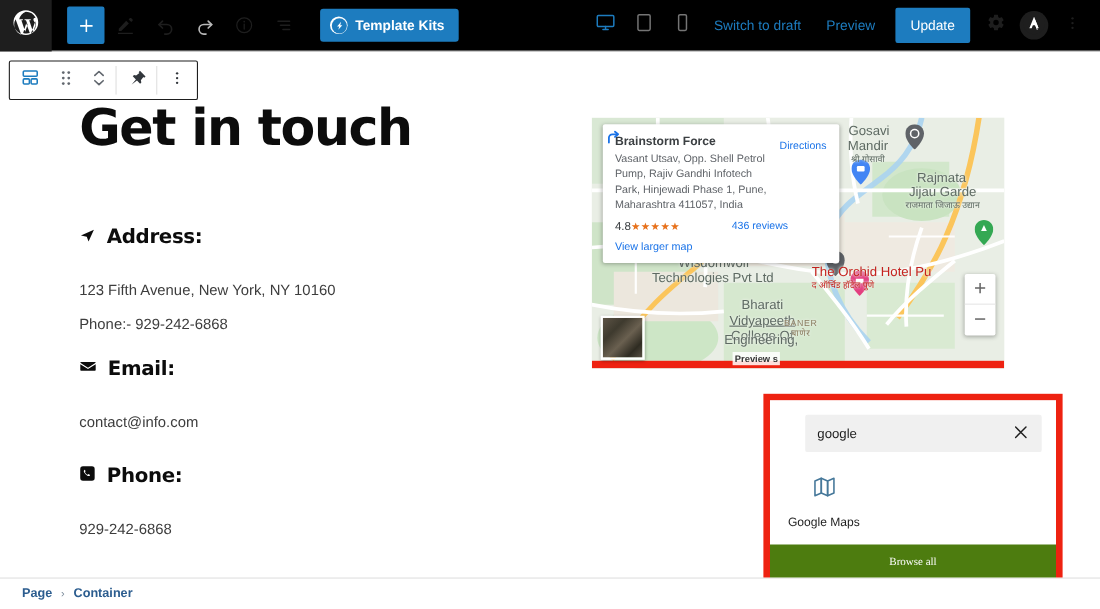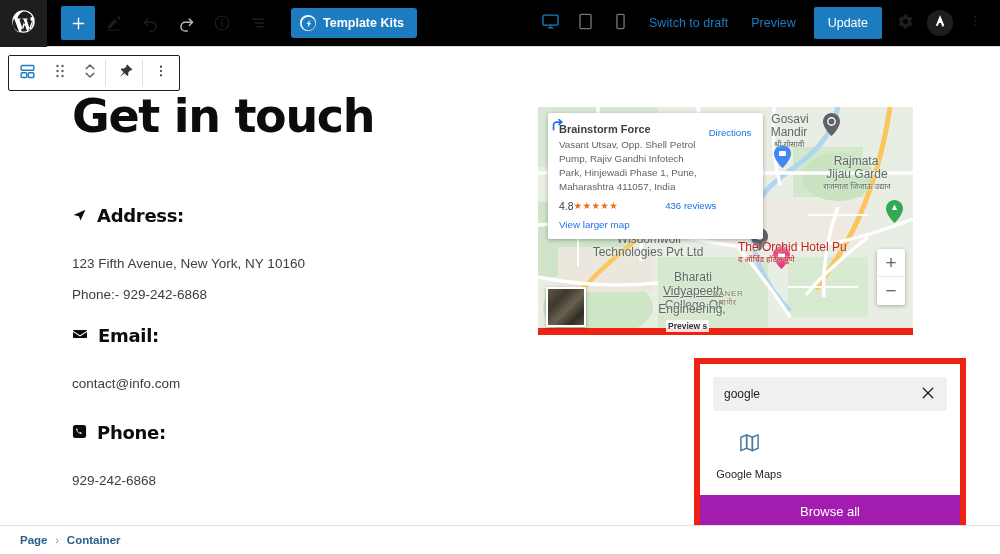--- a/index.html
+++ b/index.html
@@ -160,39 +160,39 @@
   .ic-stars { color: #e7711b; font-size: 9.5px; letter-spacing: 0.4px; }
   .ic-reviews { font-size: 9.6px; color: #1a73e8; cursor: pointer; margin-left: 47px; }
   .ic-link { font-size: 9.8px; color: #1a73e8; margin-top: 7px; cursor: pointer; }
 
   
   .inserter-wrap {
     position: absolute; left: 694px; top: 311px; width: 272px; height: 175px;
     border: 6px solid #ee2211; background: #fff; z-index: 60;
   }
   .ins-inner { position: relative; width: 100%; height: 100%; background: #fff; display: flex; flex-direction: column; }
-  .ins-searchwrap { padding: 13px 13px 0 13px; }
+  .ins-searchwrap { padding: 13px 13px 0 13px; margin-left: 19px; }
   .ins-search {
     height: 34px; background: #f0f0f0; border: 1px solid #f0f0f0; border-radius: 2px;
     display: flex; align-items: center; padding: 0 10px;
   }
   .ins-search input {
     flex: 1; border: none; outline: none; background: transparent;
     font-size: 12px; color: #1e1e1e; font-family: "Liberation Sans", sans-serif;
   }
   .ins-clear { cursor: pointer; color: #1e1e1e; font-size: 14px; line-height: 1; padding: 0 2px; }
   .ins-results { flex: 1; padding: 14px 13px 0 13px; }
   .ins-item {
     width: 72px; display: flex; flex-direction: column; align-items: center;
     gap: 10px; cursor: pointer; padding-top: 6px;
   }
   .ins-item-label { font-size: 11px; color: #1e1e1e; text-align: center; }
   .ins-browse {
-    height: 32px; background: #a21caf; color: #fff; font-size: 13px;
-    display: flex; align-items: center; justify-content: center; cursor: pointer;
+    height: 32px; background: #4d7c0f; color: #fff; font-size: 10px;
+    display: flex; align-items: center; justify-content: center; cursor: pointer; font-family: Liberation Serif, serif;
   }
 
   
   .footer {
     position: absolute; bottom: 0; left: 0; width: 1000px; height: 29px;
     background: #fff; border-top: 1px solid #e0e0e0;
     display: flex; align-items: center; padding-left: 20px; gap: 8px;
   }
   .crumb { font-size: 11.5px; color: #2c5d8f; font-weight: 600; cursor: pointer; }
   .crumb-sep { font-size: 10px; color: #7a8a9a; }

